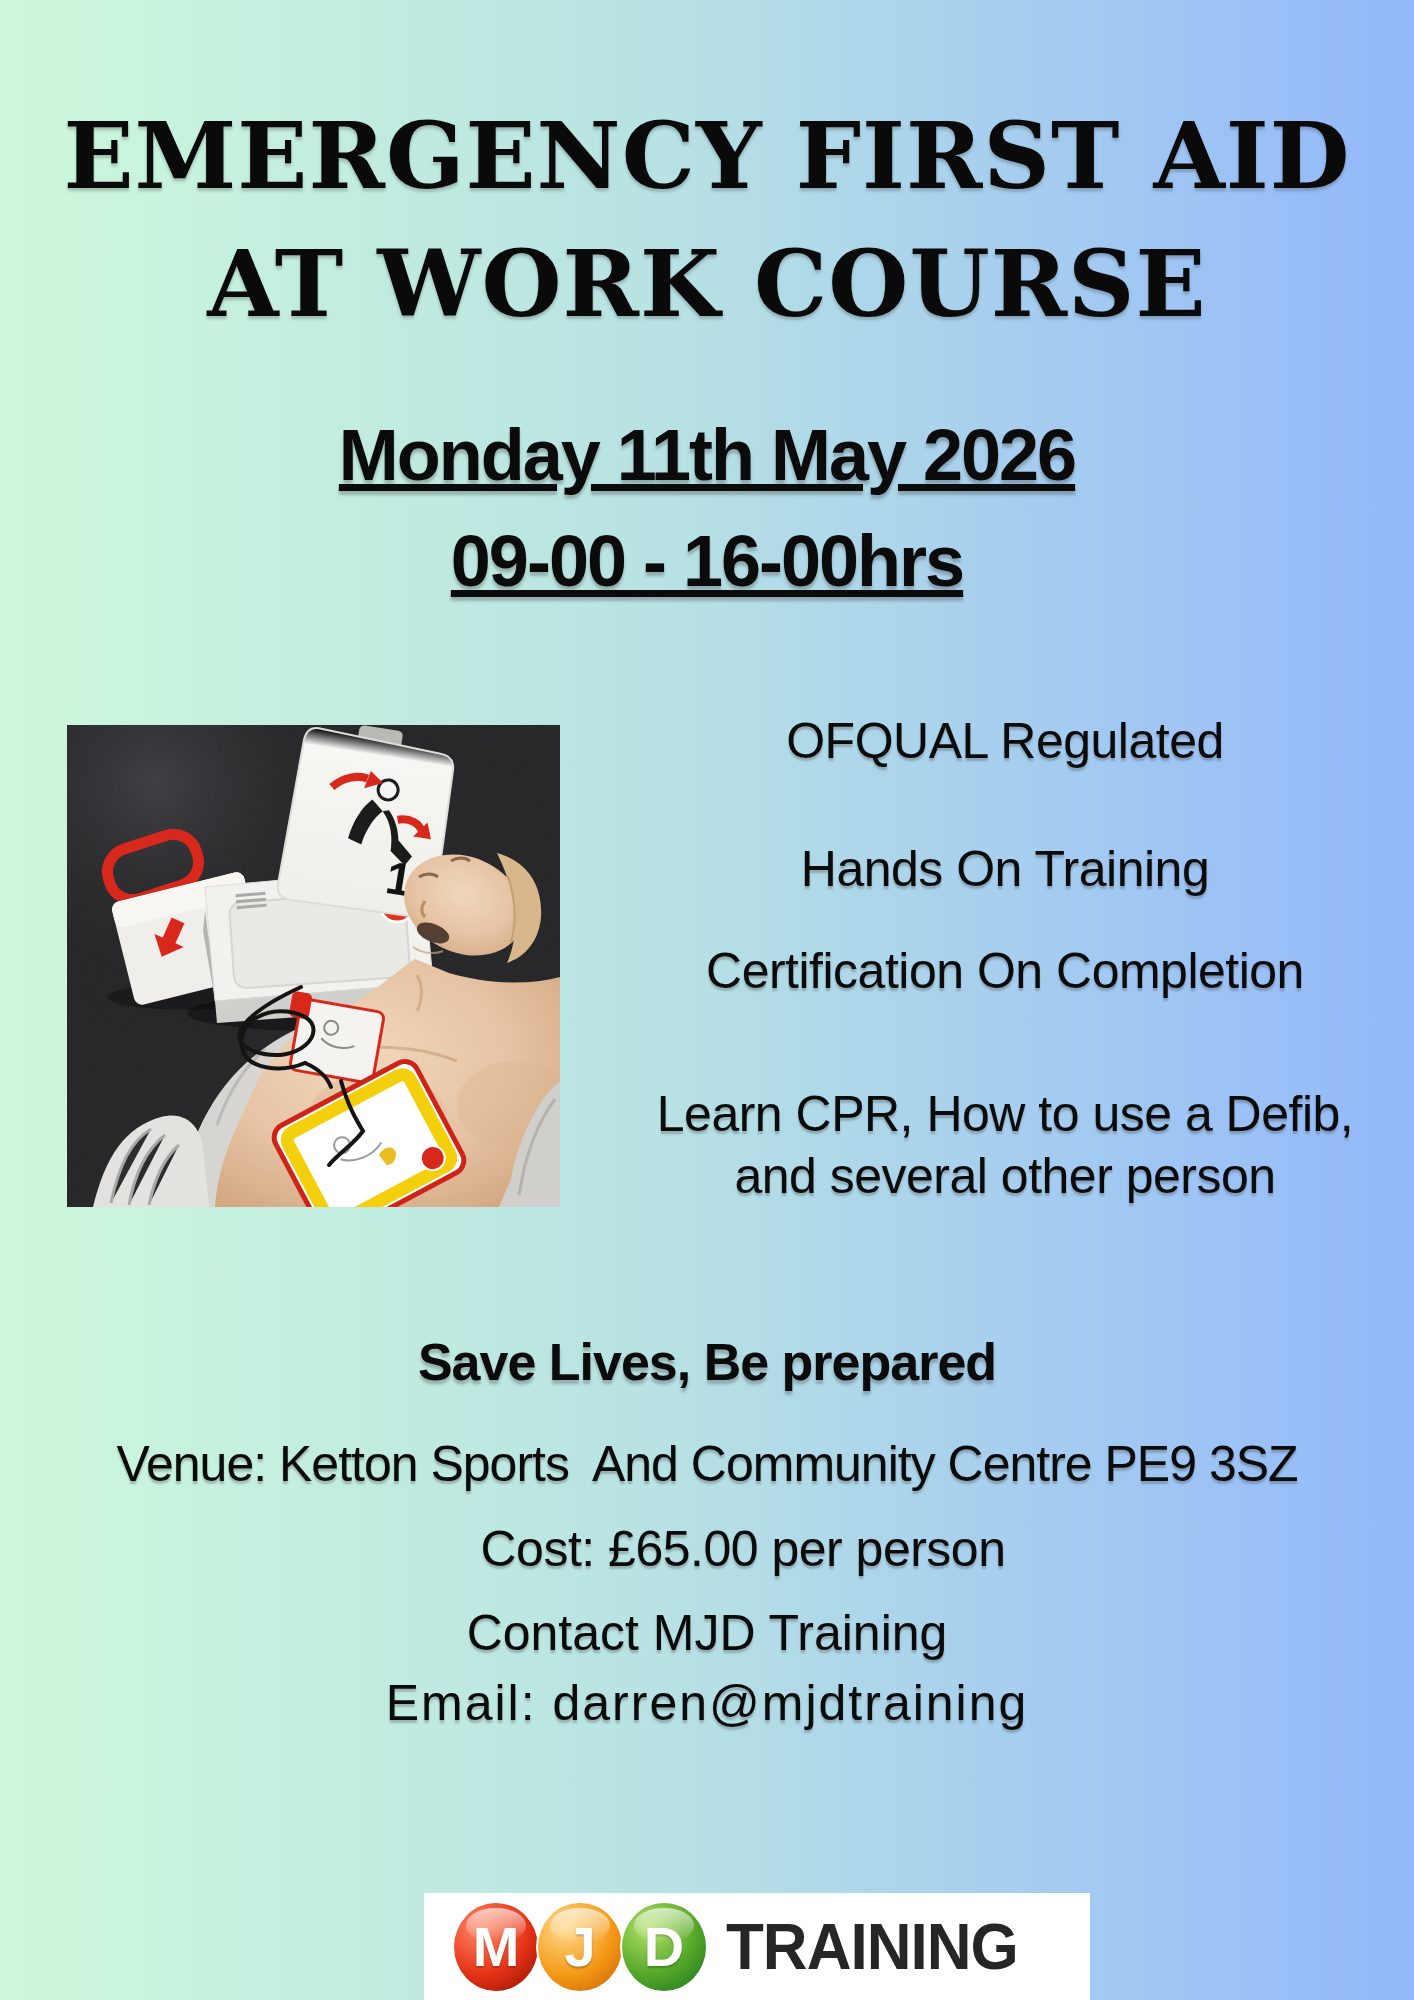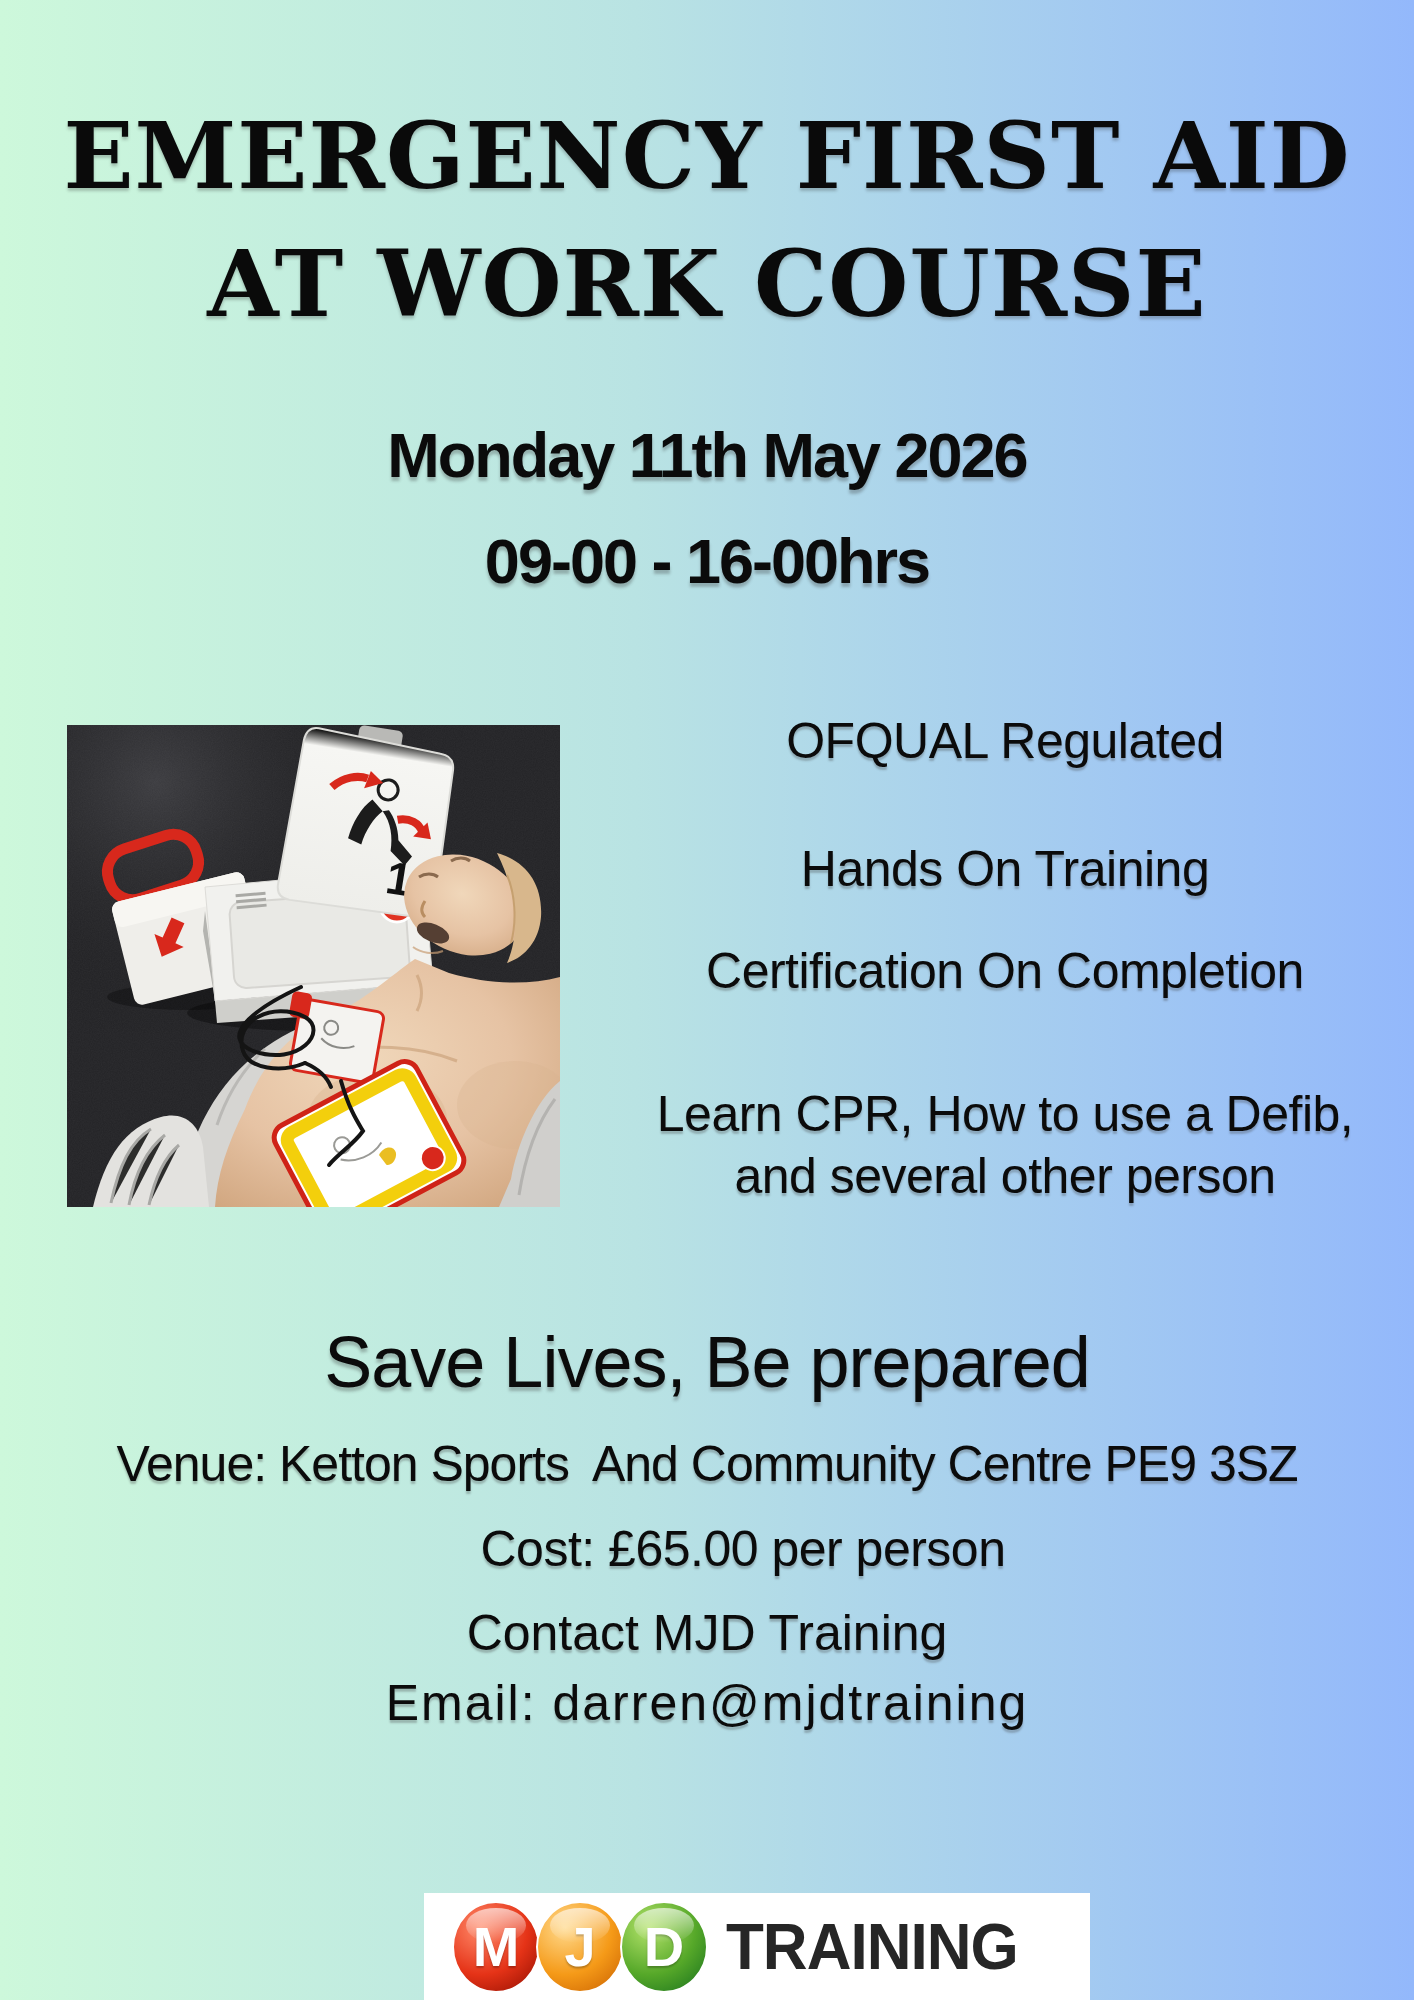--- a/index.html
+++ b/index.html
@@ -17,43 +17,44 @@
     font-family:"DejaVu Serif","Liberation Serif",serif;
     font-weight:600;
     font-size:92px;line-height:128px;
     letter-spacing:1px;
     color:#0a0a0a;
     text-shadow:0 3px 3px rgba(40,40,40,.25);
   }
   .date-block{
     top:402px;
     font-weight:bold;
-    font-size:63px;line-height:106px;
+    font-size:72px;line-height:106px;
     letter-spacing:-2px;
     text-shadow:0 4px 3px rgba(50,50,50,.3);
+    text-decoration:underline;
   }
   .photo-wrap{
     position:absolute;left:67px;top:725px;width:493px;height:482px;
   }
   .features{
     position:absolute;left:560px;right:0;top:710px;
     padding-left:36px;
     text-align:center;
     font-size:50px;line-height:62px;
     letter-spacing:-0.5px;
     text-shadow:0 3px 2px rgba(60,60,60,.3);
   }
   .feature{display:block;}
   .feature+.feature{margin-top:66px;}
   .feature:nth-child(3){margin-top:40px;}
   .feature:nth-child(4){margin-top:81px;}
   .cta{
     top:1316px;
-    font-weight:normal;
-    font-size:72px;line-height:92px;
+    font-weight:bold;
+    font-size:52px;line-height:92px;
     letter-spacing:-1px;
     text-shadow:0 4px 3px rgba(50,50,50,.3);
   }
   .venue{top:1433px;font-size:50px;line-height:62px;letter-spacing:-1px;white-space:pre-wrap;text-shadow:0 3px 2px rgba(60,60,60,.3);}
   .cost{top:1518px;font-size:50px;line-height:62px;letter-spacing:-0.5px;text-shadow:0 3px 2px rgba(60,60,60,.3);padding-left:36px;}
   .contact{top:1598px;font-size:50px;line-height:70px;text-shadow:0 3px 2px rgba(60,60,60,.3);}
   .contact .email{letter-spacing:2px;}
   .contact .phone{letter-spacing:6px;}
   .logo-box{
     position:absolute;left:424px;top:1893px;width:666px;height:107px;

